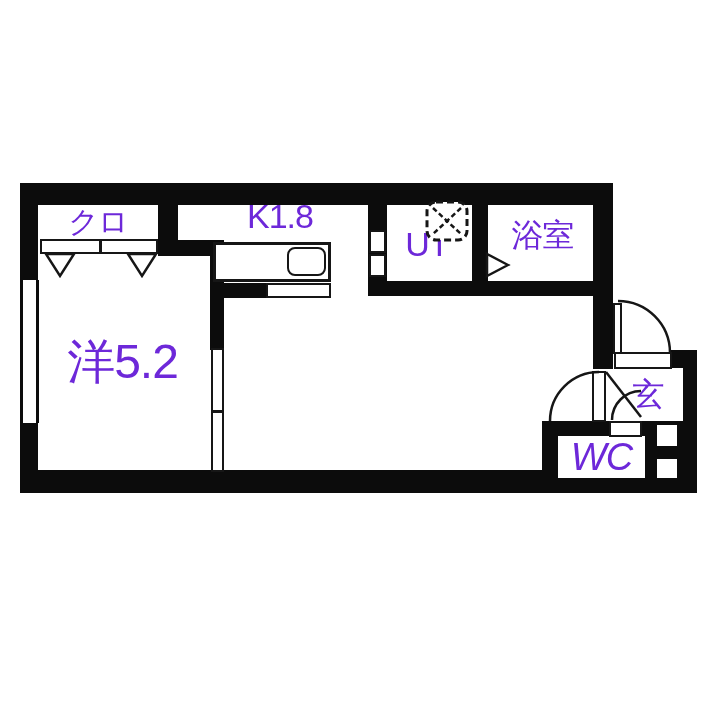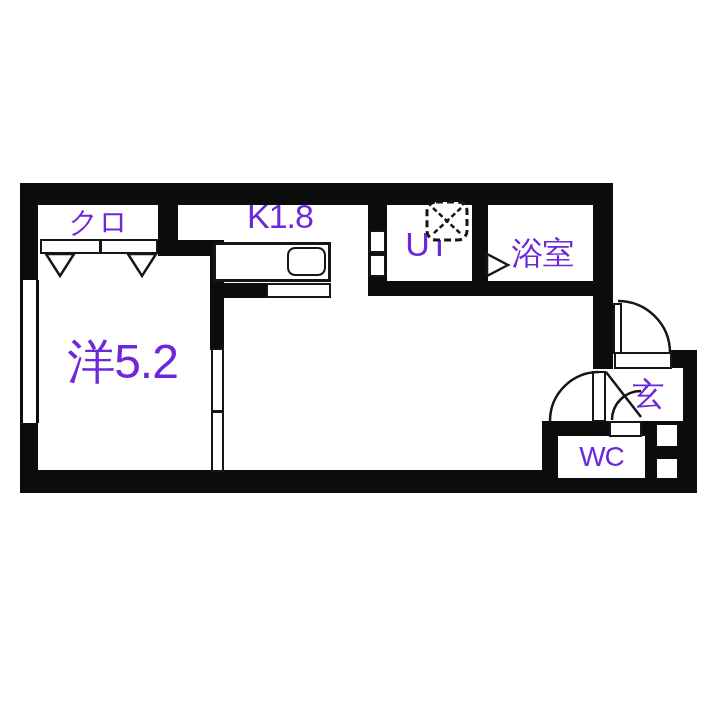--- a/index.html
+++ b/index.html
@@ -42,31 +42,31 @@
   <div class="win" style="left:20px;top:280px;width:19px;height:143px;"></div>
 
   <div class="room" style="left:38px;top:205px;width:120px;height:35px;">
     <span class="lbl" style="position:static;font-size:30px;">クロ</span>
   </div>
 
   <div class="lbl" style="left:225px;top:196px;width:110px;height:40px;font-size:34px;">K1.8</div>
 
   <div class="lbl" style="left:393px;top:224px;width:68px;height:40px;font-size:34px;">UT</div>
 
-  <div class="lbl" style="left:495px;top:216px;width:95px;height:40px;font-size:32px;margin-top:18px;">浴室</div>
+  <div class="lbl" style="left:495px;top:216px;width:95px;height:40px;font-size:32px;">浴室</div>
 
   <div class="lbl" style="left:50px;top:331px;width:145px;height:62px;font-size:48px;">洋5.2</div>
 
 
   <div class="room" style="left:613px;top:368px;width:70px;height:53px;">
     <span class="lbl" style="position:static;font-size:32px;">玄</span>
   </div>
 
   <div class="room" style="left:558px;top:436px;width:87px;height:42px;">
-    <span class="lbl" style="position:static;font-size:28px;">WC</span>
+    <span class="lbl" style="position:static;font-size:38px;font-style:italic;">WC</span>
   </div>
 
   <div class="fix" style="left:40px;top:239px;width:118px;height:15px;">
     <div class="tick-v" style="left:57px;"></div>
   </div>
 
   <div class="fix" style="left:213px;top:242px;width:118px;height:40px;border-width:3px;"></div>
   <div class="fix" style="left:287px;top:247px;width:39px;height:29px;border-radius:8px;"></div>
   <div class="fix" style="left:266px;top:283px;width:65px;height:15px;"></div>
 

